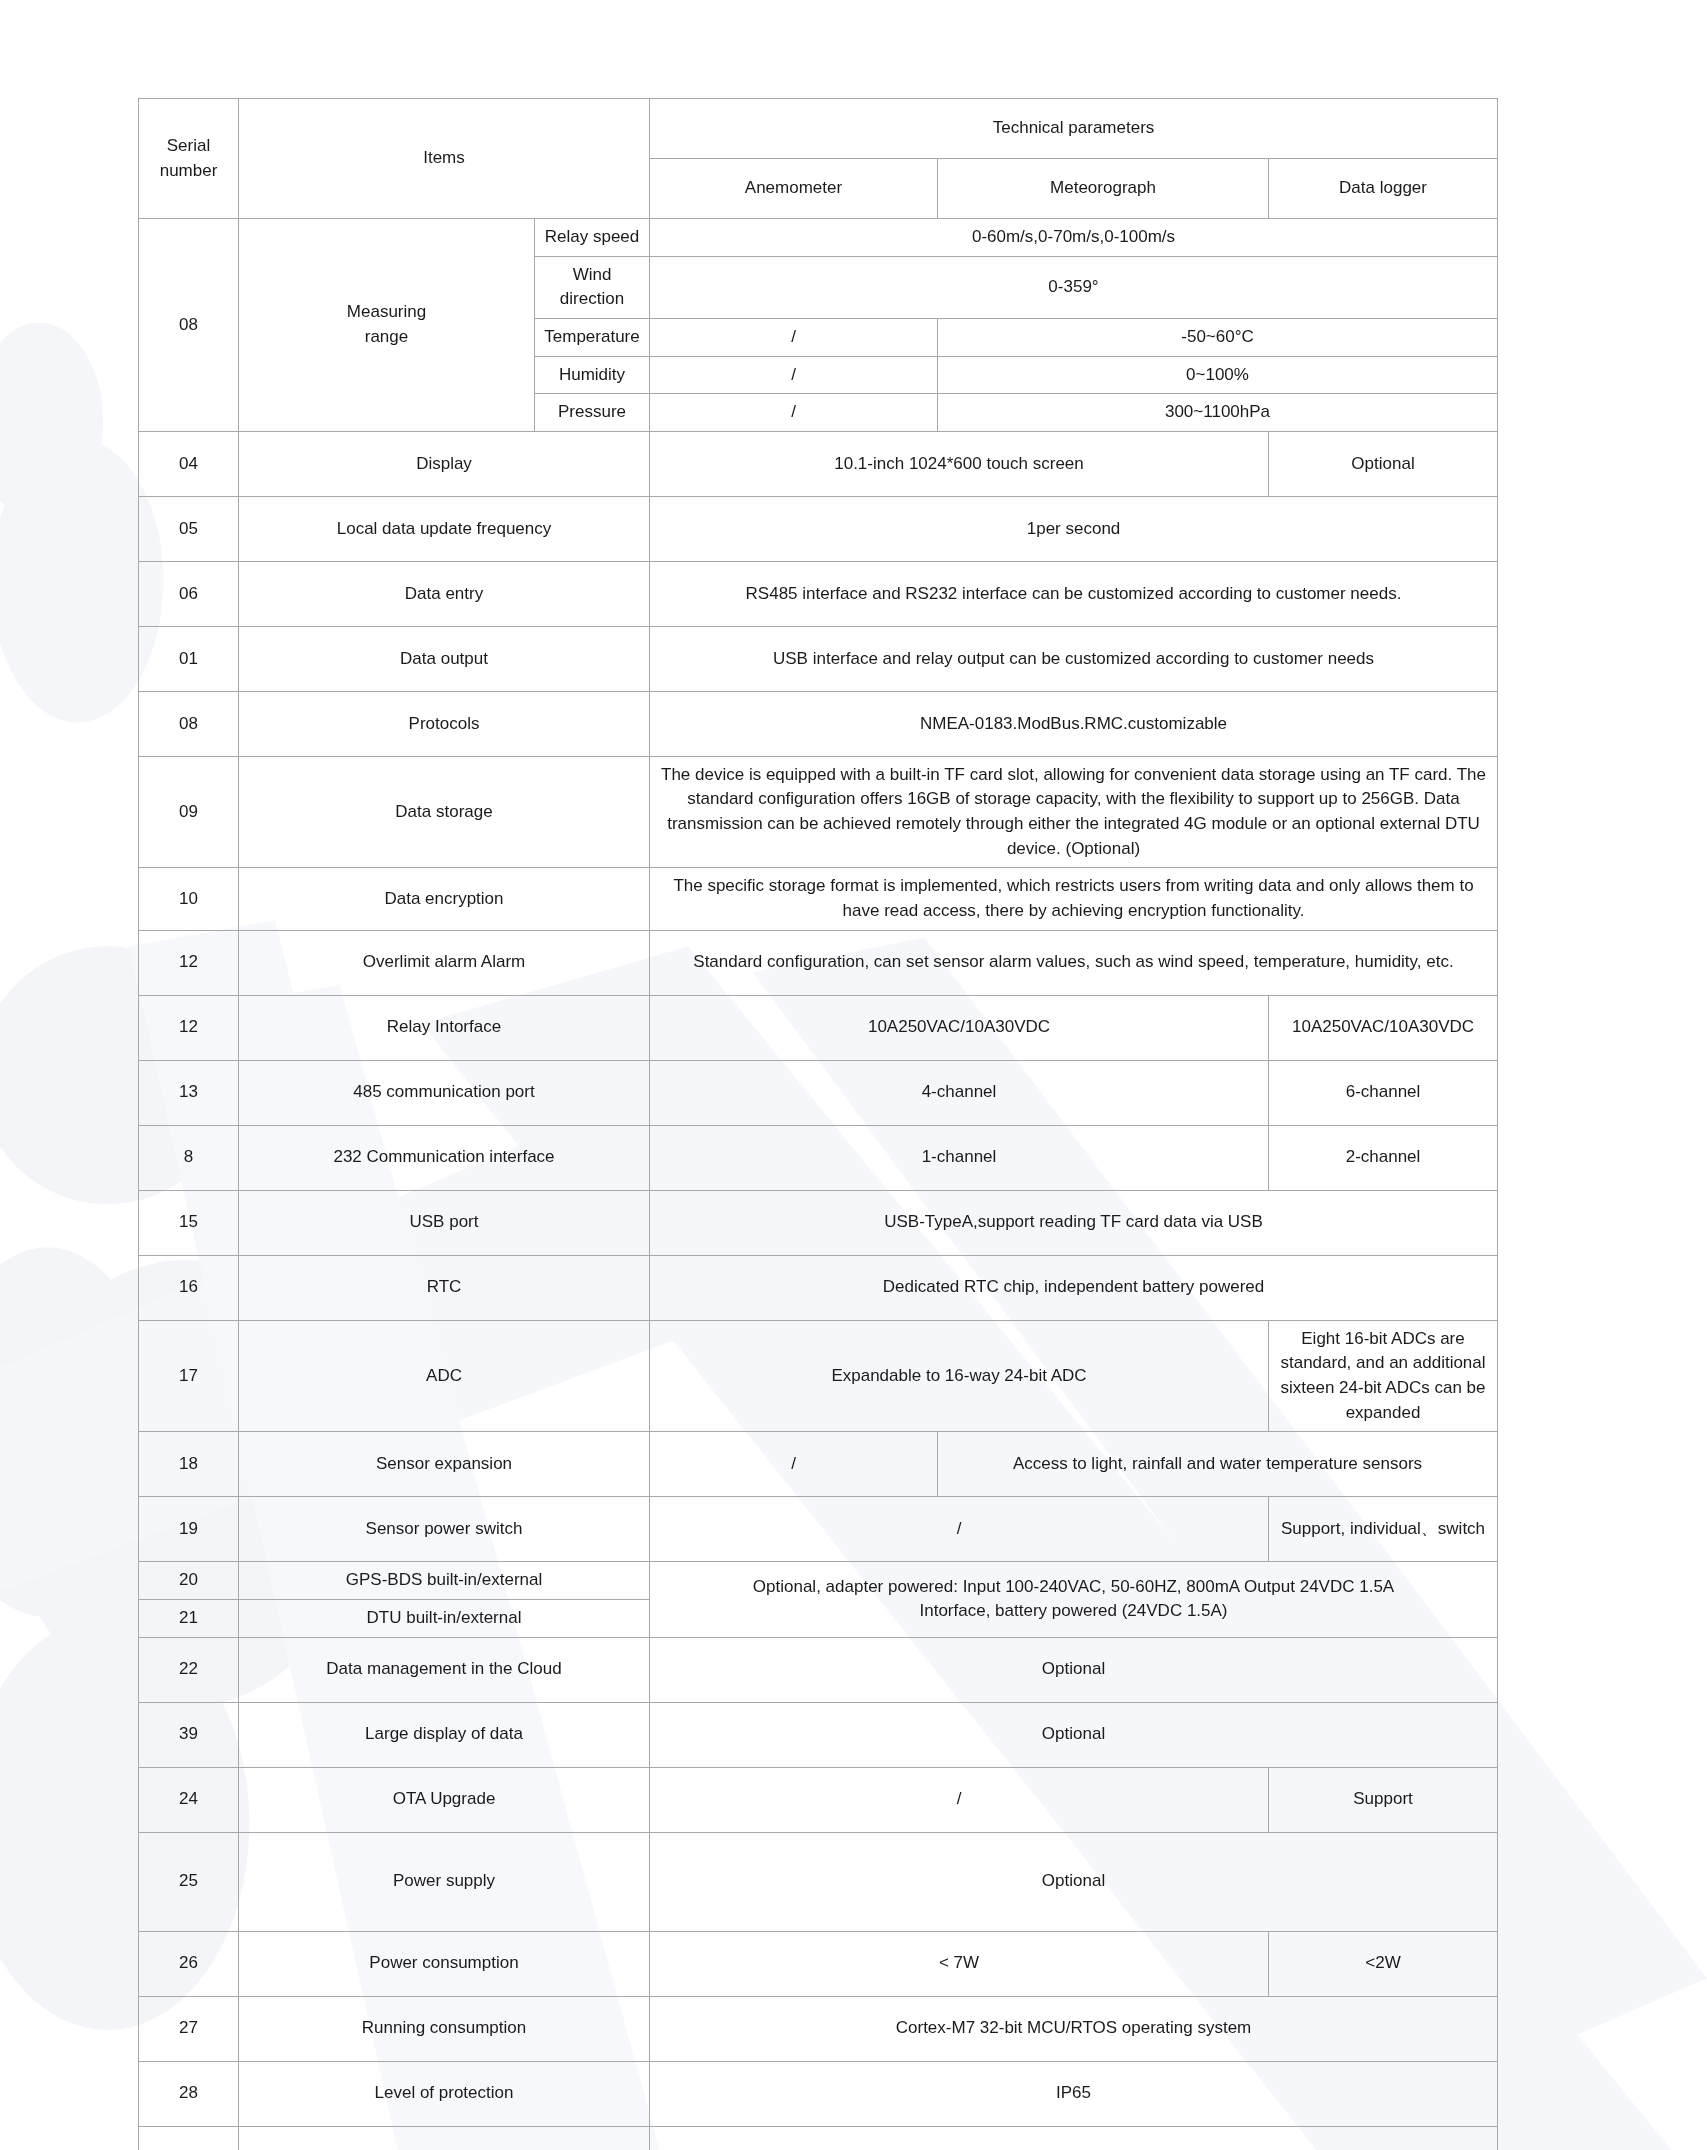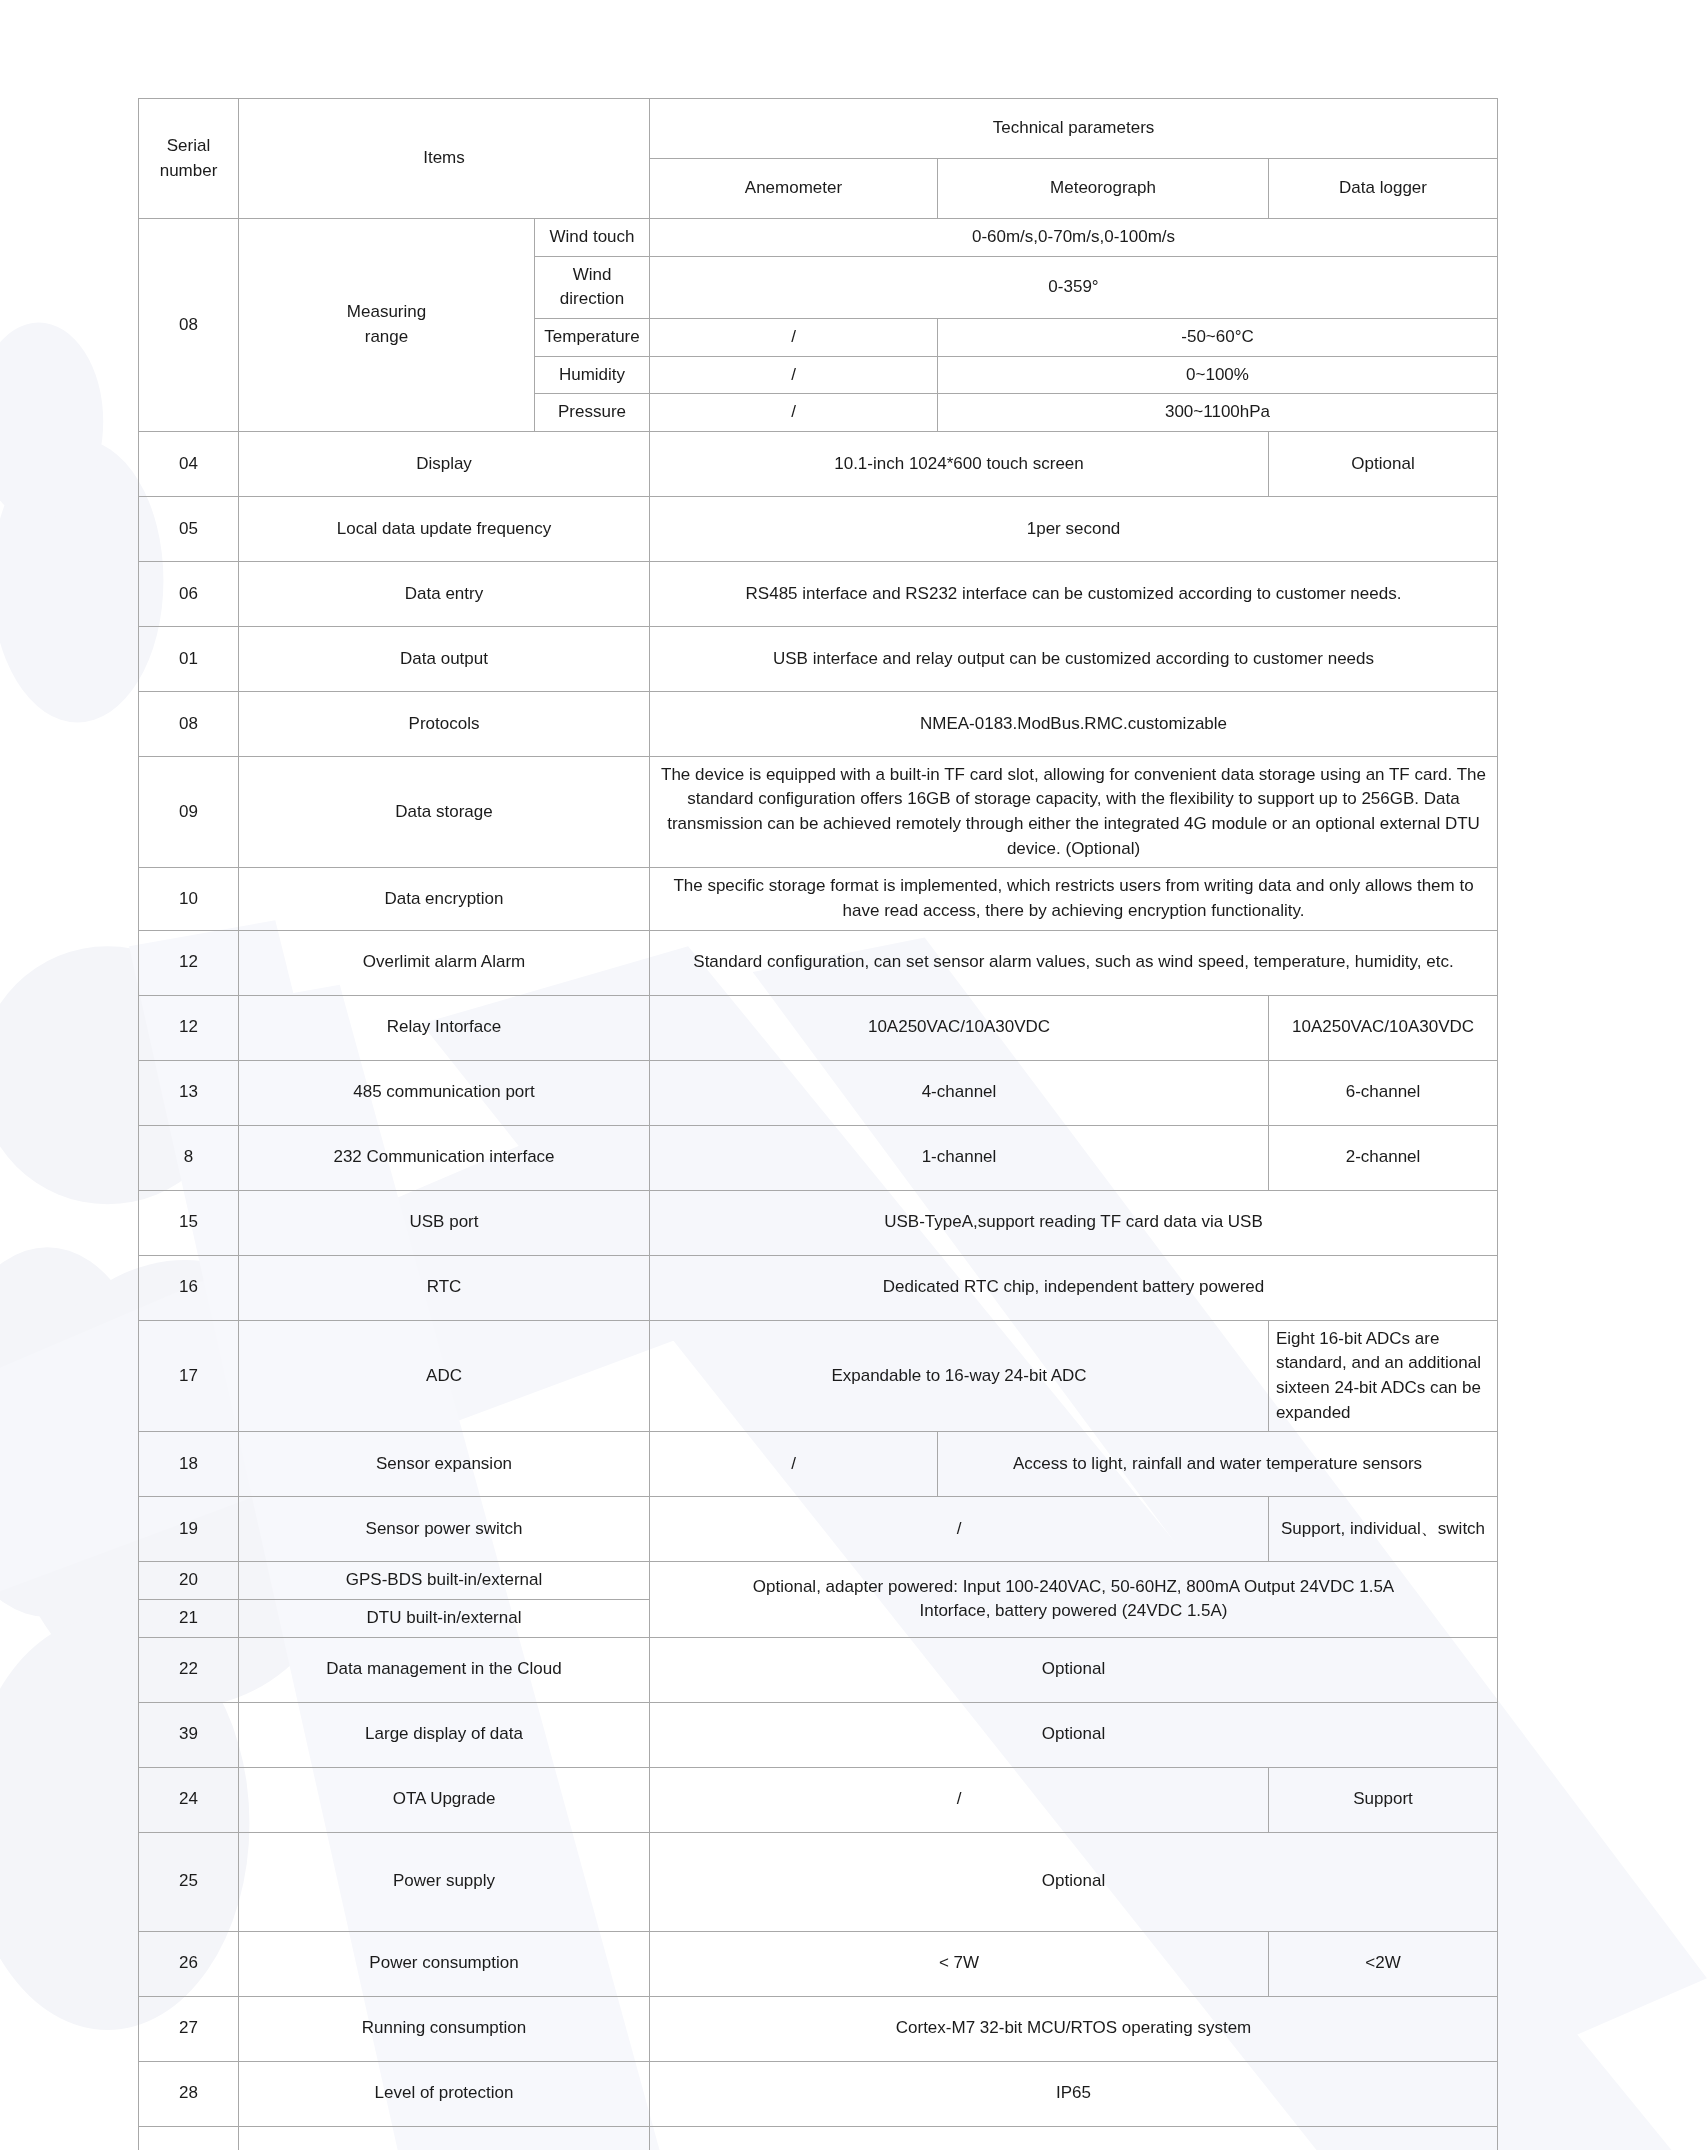--- a/index.html
+++ b/index.html
@@ -106,21 +106,21 @@
         <td class="tall-hdr">Meteorograph</td>
         <td class="tall-hdr">Data logger</td>
       </tr>
 
       <tr>
         <td rowspan="5">08</td>
         <td rowspan="5">
           <span>Measuring</span><br>
           <span>range</span>
         </td>
-        <td>Wind touch</td>
+        <td>Relay speed</td>
         <td colspan="3">0-60m/s,0-70m/s,0-100m/s</td>
       </tr>
       <tr>
         <td>Wind direction</td>
         <td colspan="3">0-359°</td>
       </tr>
       <tr>
         <td>Temperature</td>
         <td>/</td>
         <td colspan="2">-50~60°C</td>
@@ -215,21 +215,21 @@
       <tr class="pad-tall">
         <td>16</td>
         <td colspan="2">RTC</td>
         <td colspan="3">Dedicated RTC chip, independent battery powered</td>
       </tr>
 
       <tr class="pad-xtall">
         <td>17</td>
         <td colspan="2">ADC</td>
         <td colspan="2">Expandable to 16-way 24-bit ADC</td>
-        <td class="multi-left" style="text-align:left;border-radius:6px;">Eight 16-bit ADCs are standard, and an additional sixteen 24-bit ADCs can be expanded</td>
+        <td class="multi-left" style="text-align:center;border-radius:6px;">Eight 16-bit ADCs are standard, and an additional sixteen 24-bit ADCs can be expanded</td>
       </tr>
 
       <tr class="pad-tall">
         <td>18</td>
         <td colspan="2">Sensor expansion</td>
         <td>/</td>
         <td colspan="2">Access to light, rainfall and water temperature sensors</td>
       </tr>
 
       <tr class="pad-tall">

